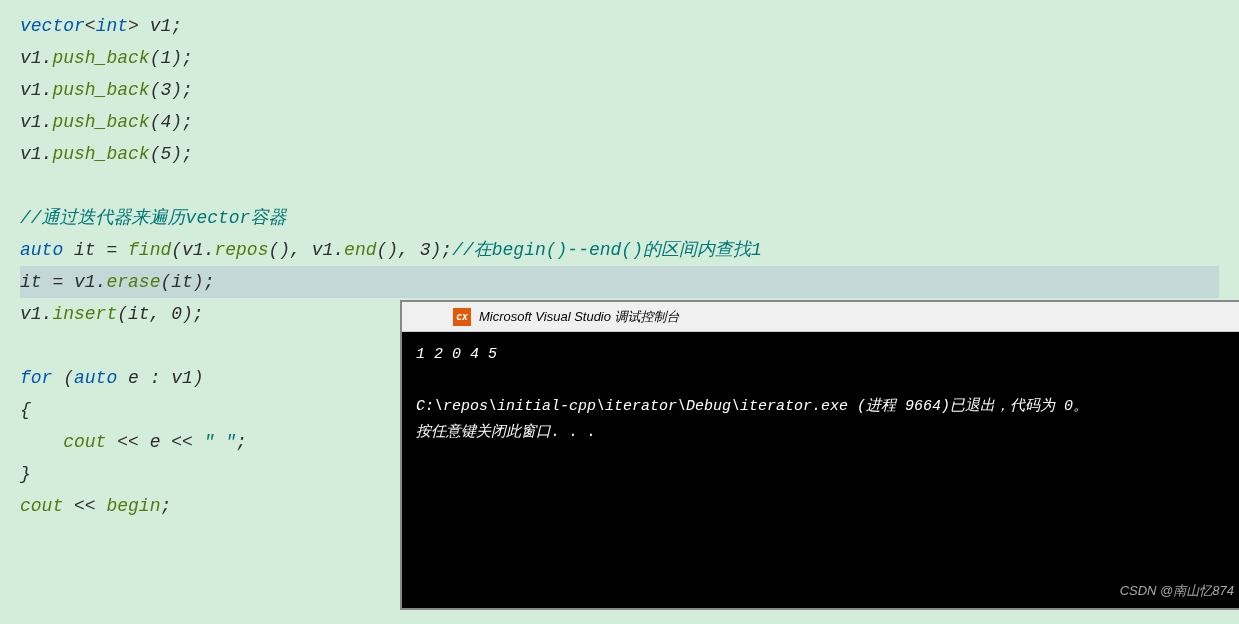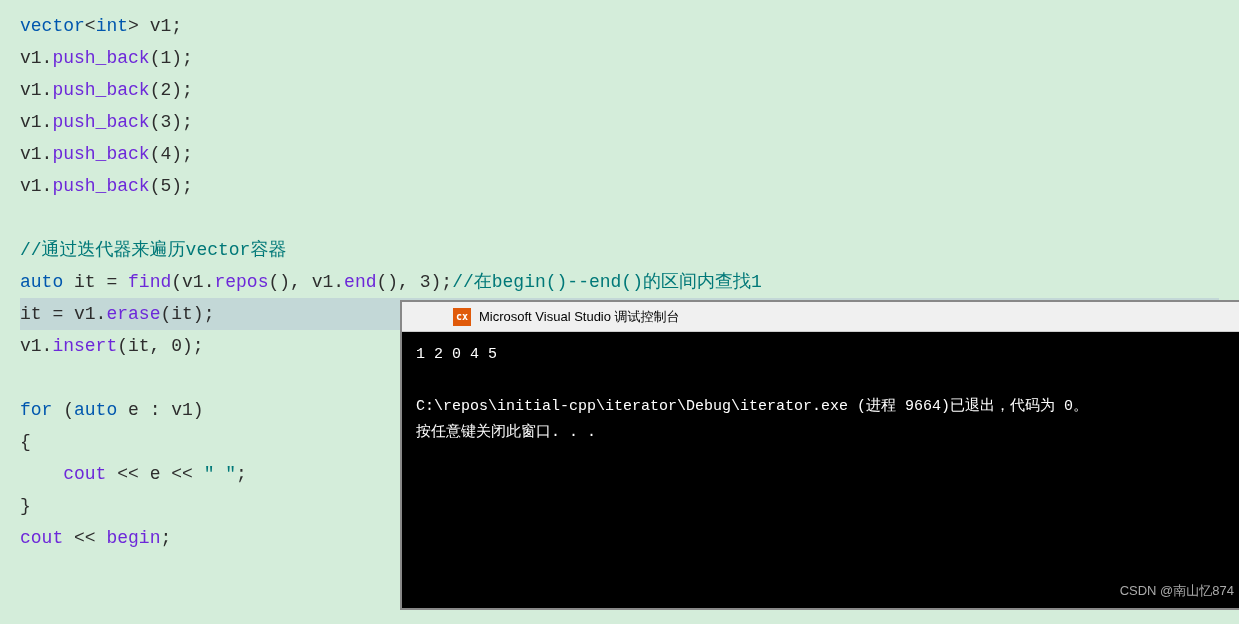--- a/index.html
+++ b/index.html
@@ -16,38 +16,39 @@
       height: 624px;
       background: #d4edda;
       position: relative;
       padding: 10px 20px;
     }
 
     .code-area {
       width: 100%;
       height: 100%;
       position: relative;
+      font-style: italic;
     }
 
     .code-line {
       font-size: 18px;
       line-height: 32px;
       white-space: pre;
       color: #2d2d2d;
     }
 
     
     .code-line.highlighted {
       background: rgba(100, 100, 200, 0.15);
     }
 
     .kw-blue { color: #0057ae; font-weight: normal; }
     .kw-type { color: #0057ae; }
     .kw-auto { color: #0057ae; }
-    .fn-teal { color: #6d28d9; }
+    .fn-teal { color: #4d7c0f; }
     .str-teal { color: #007878; }
     .comment { color: #007878; }
     .punct { color: #2d2d2d; }
     .var { color: #2d2d2d; }
 
     
     .console-overlay {
       position: absolute;
       top: 290px;
       left: 380px;
@@ -117,21 +118,20 @@
 </head>
 <body>
 
 <div class="main-container">
   <div class="code-area">
 
     <div class="code-line"><span class="kw-type">vector</span><span class="punct">&lt;</span><span class="kw-type">int</span><span class="punct">&gt; v1;</span></div>
 
     <div class="code-line"><span class="var">v1.</span><span class="fn-teal">push_back</span><span class="var">(1);</span></div>
 
-    <div class="code-line"><span class="var">v1.</span><span class="fn-teal">push_back</span><span class="var">(2);</span></div>
 
     <div class="code-line"><span class="var">v1.</span><span class="fn-teal">push_back</span><span class="var">(3);</span></div>
 
     <div class="code-line"><span class="var">v1.</span><span class="fn-teal">push_back</span><span class="var">(4);</span></div>
 
     <div class="code-line"><span class="var">v1.</span><span class="fn-teal">push_back</span><span class="var">(5);</span></div>
 
     <div class="code-line">&nbsp;</div>
 
     <div class="code-line"><span class="comment">//通过迭代器来遍历vector容器</span></div>

